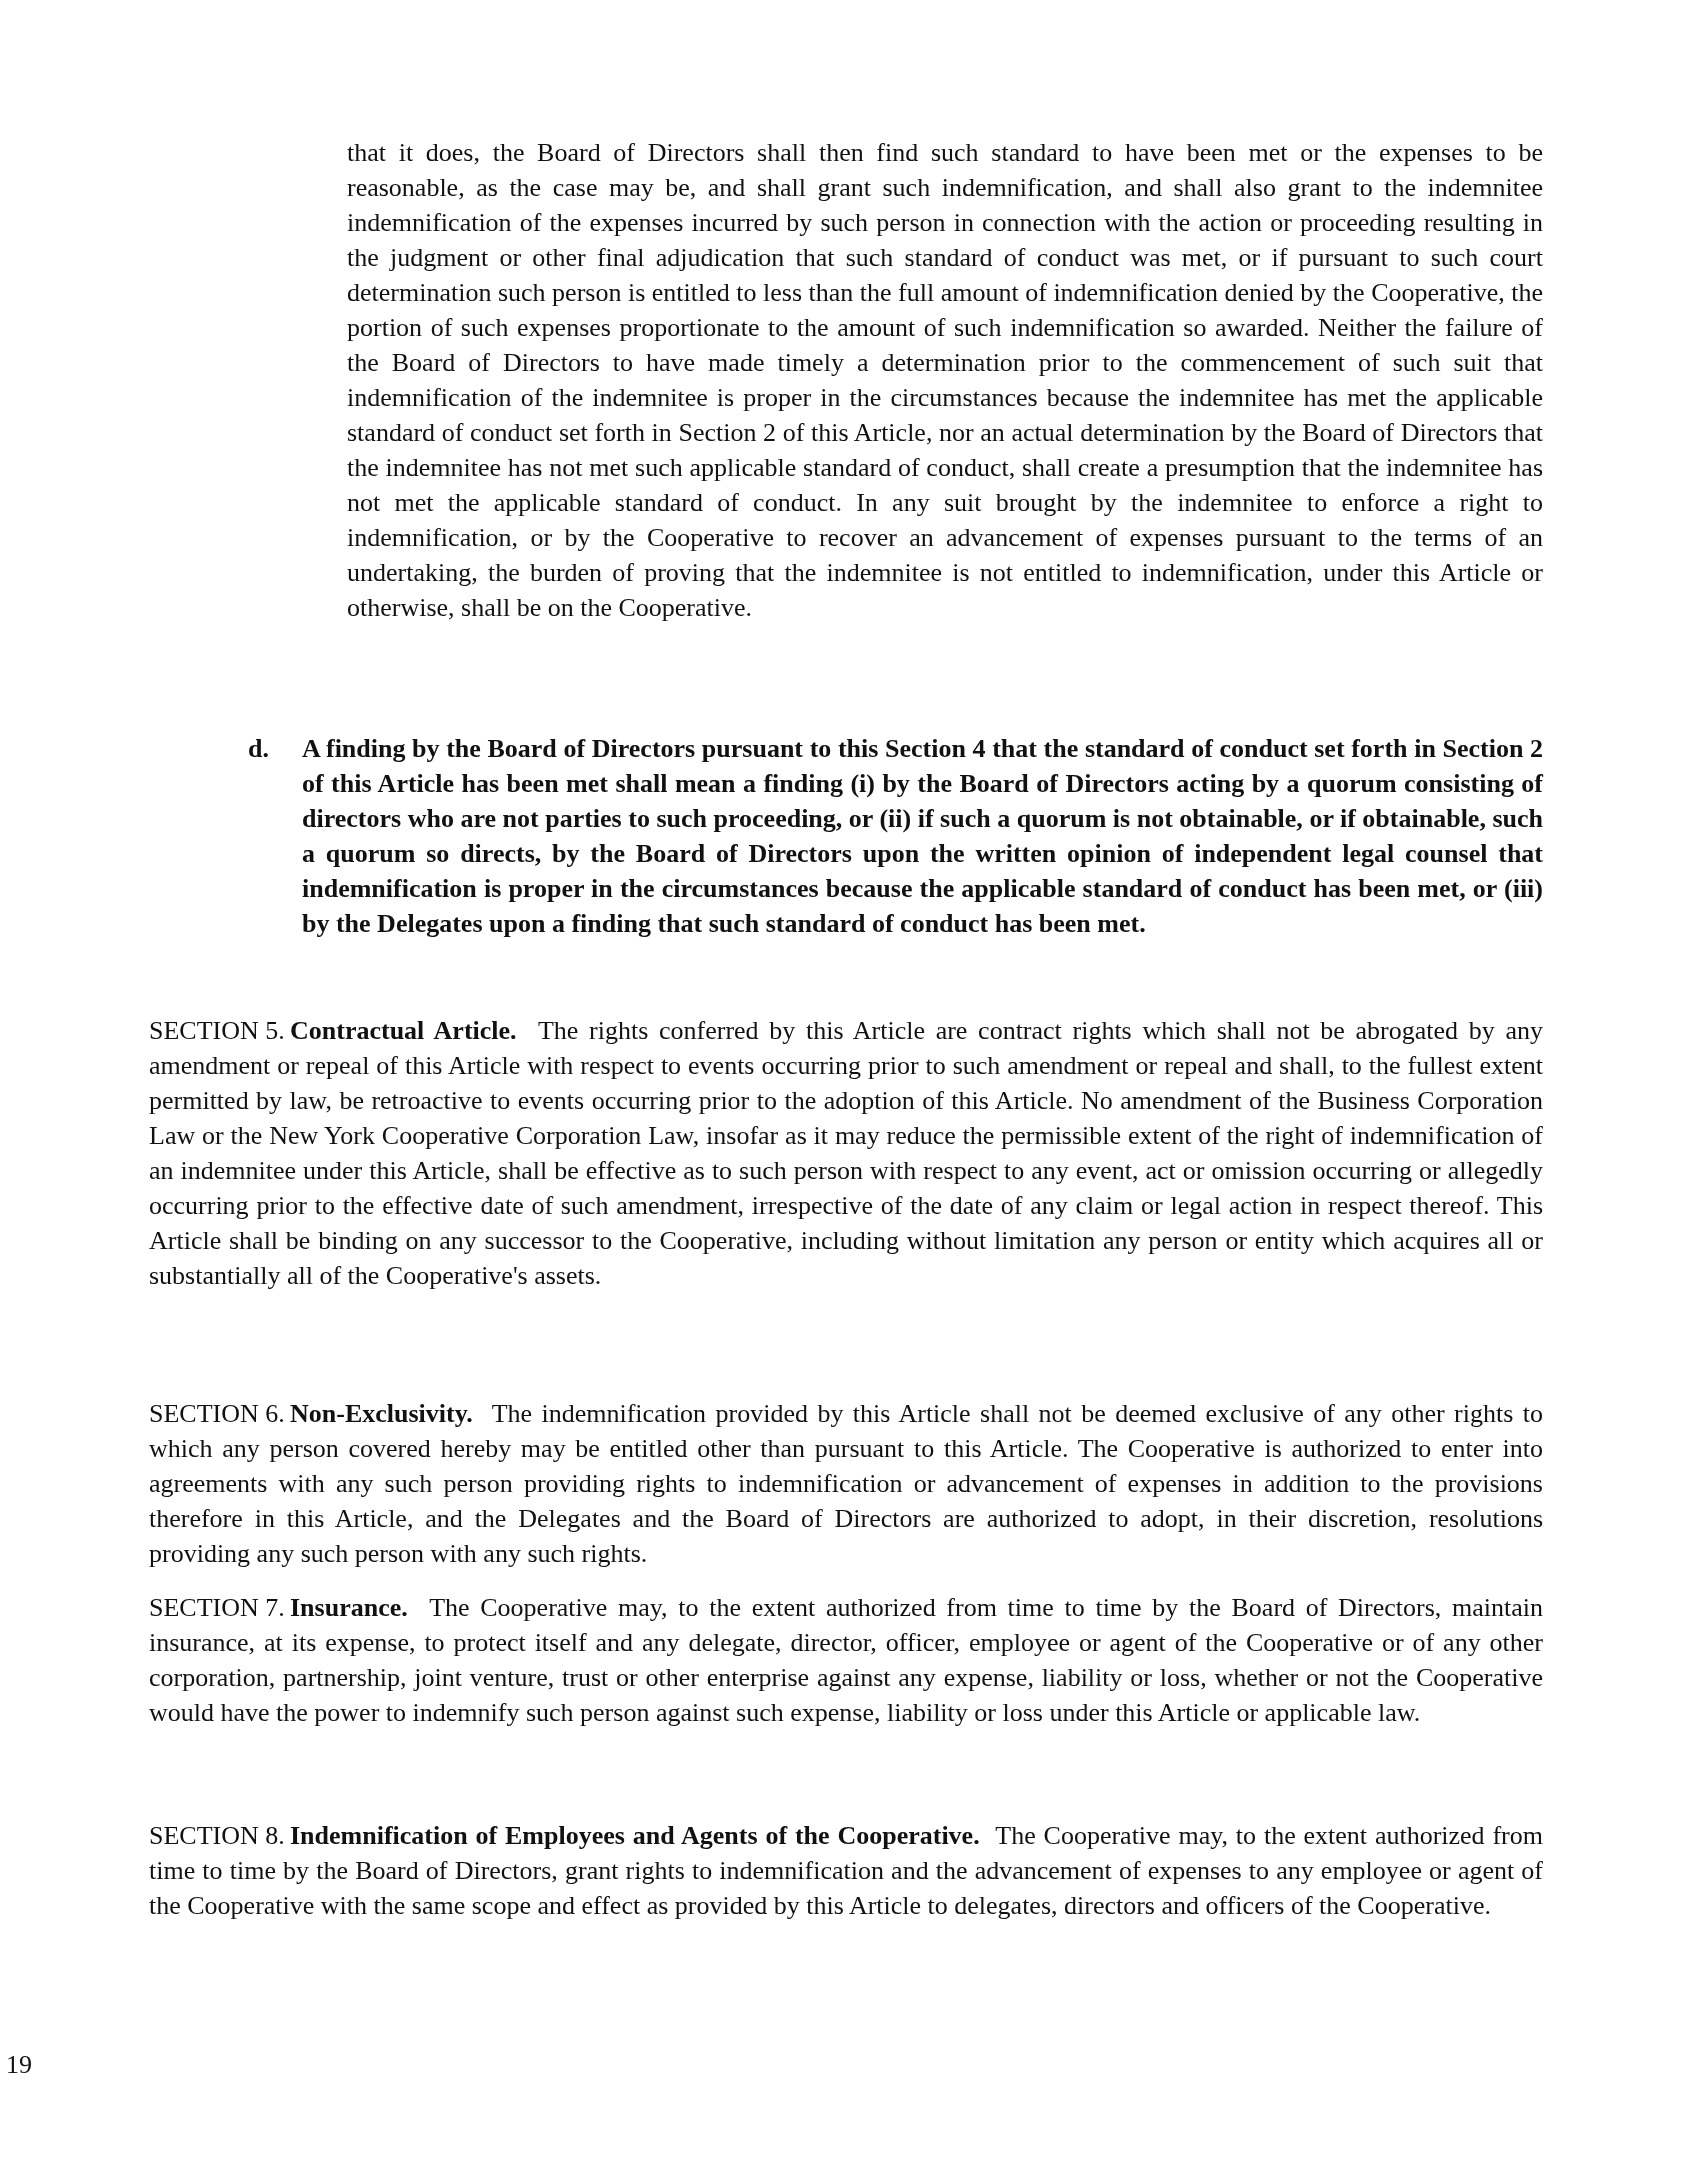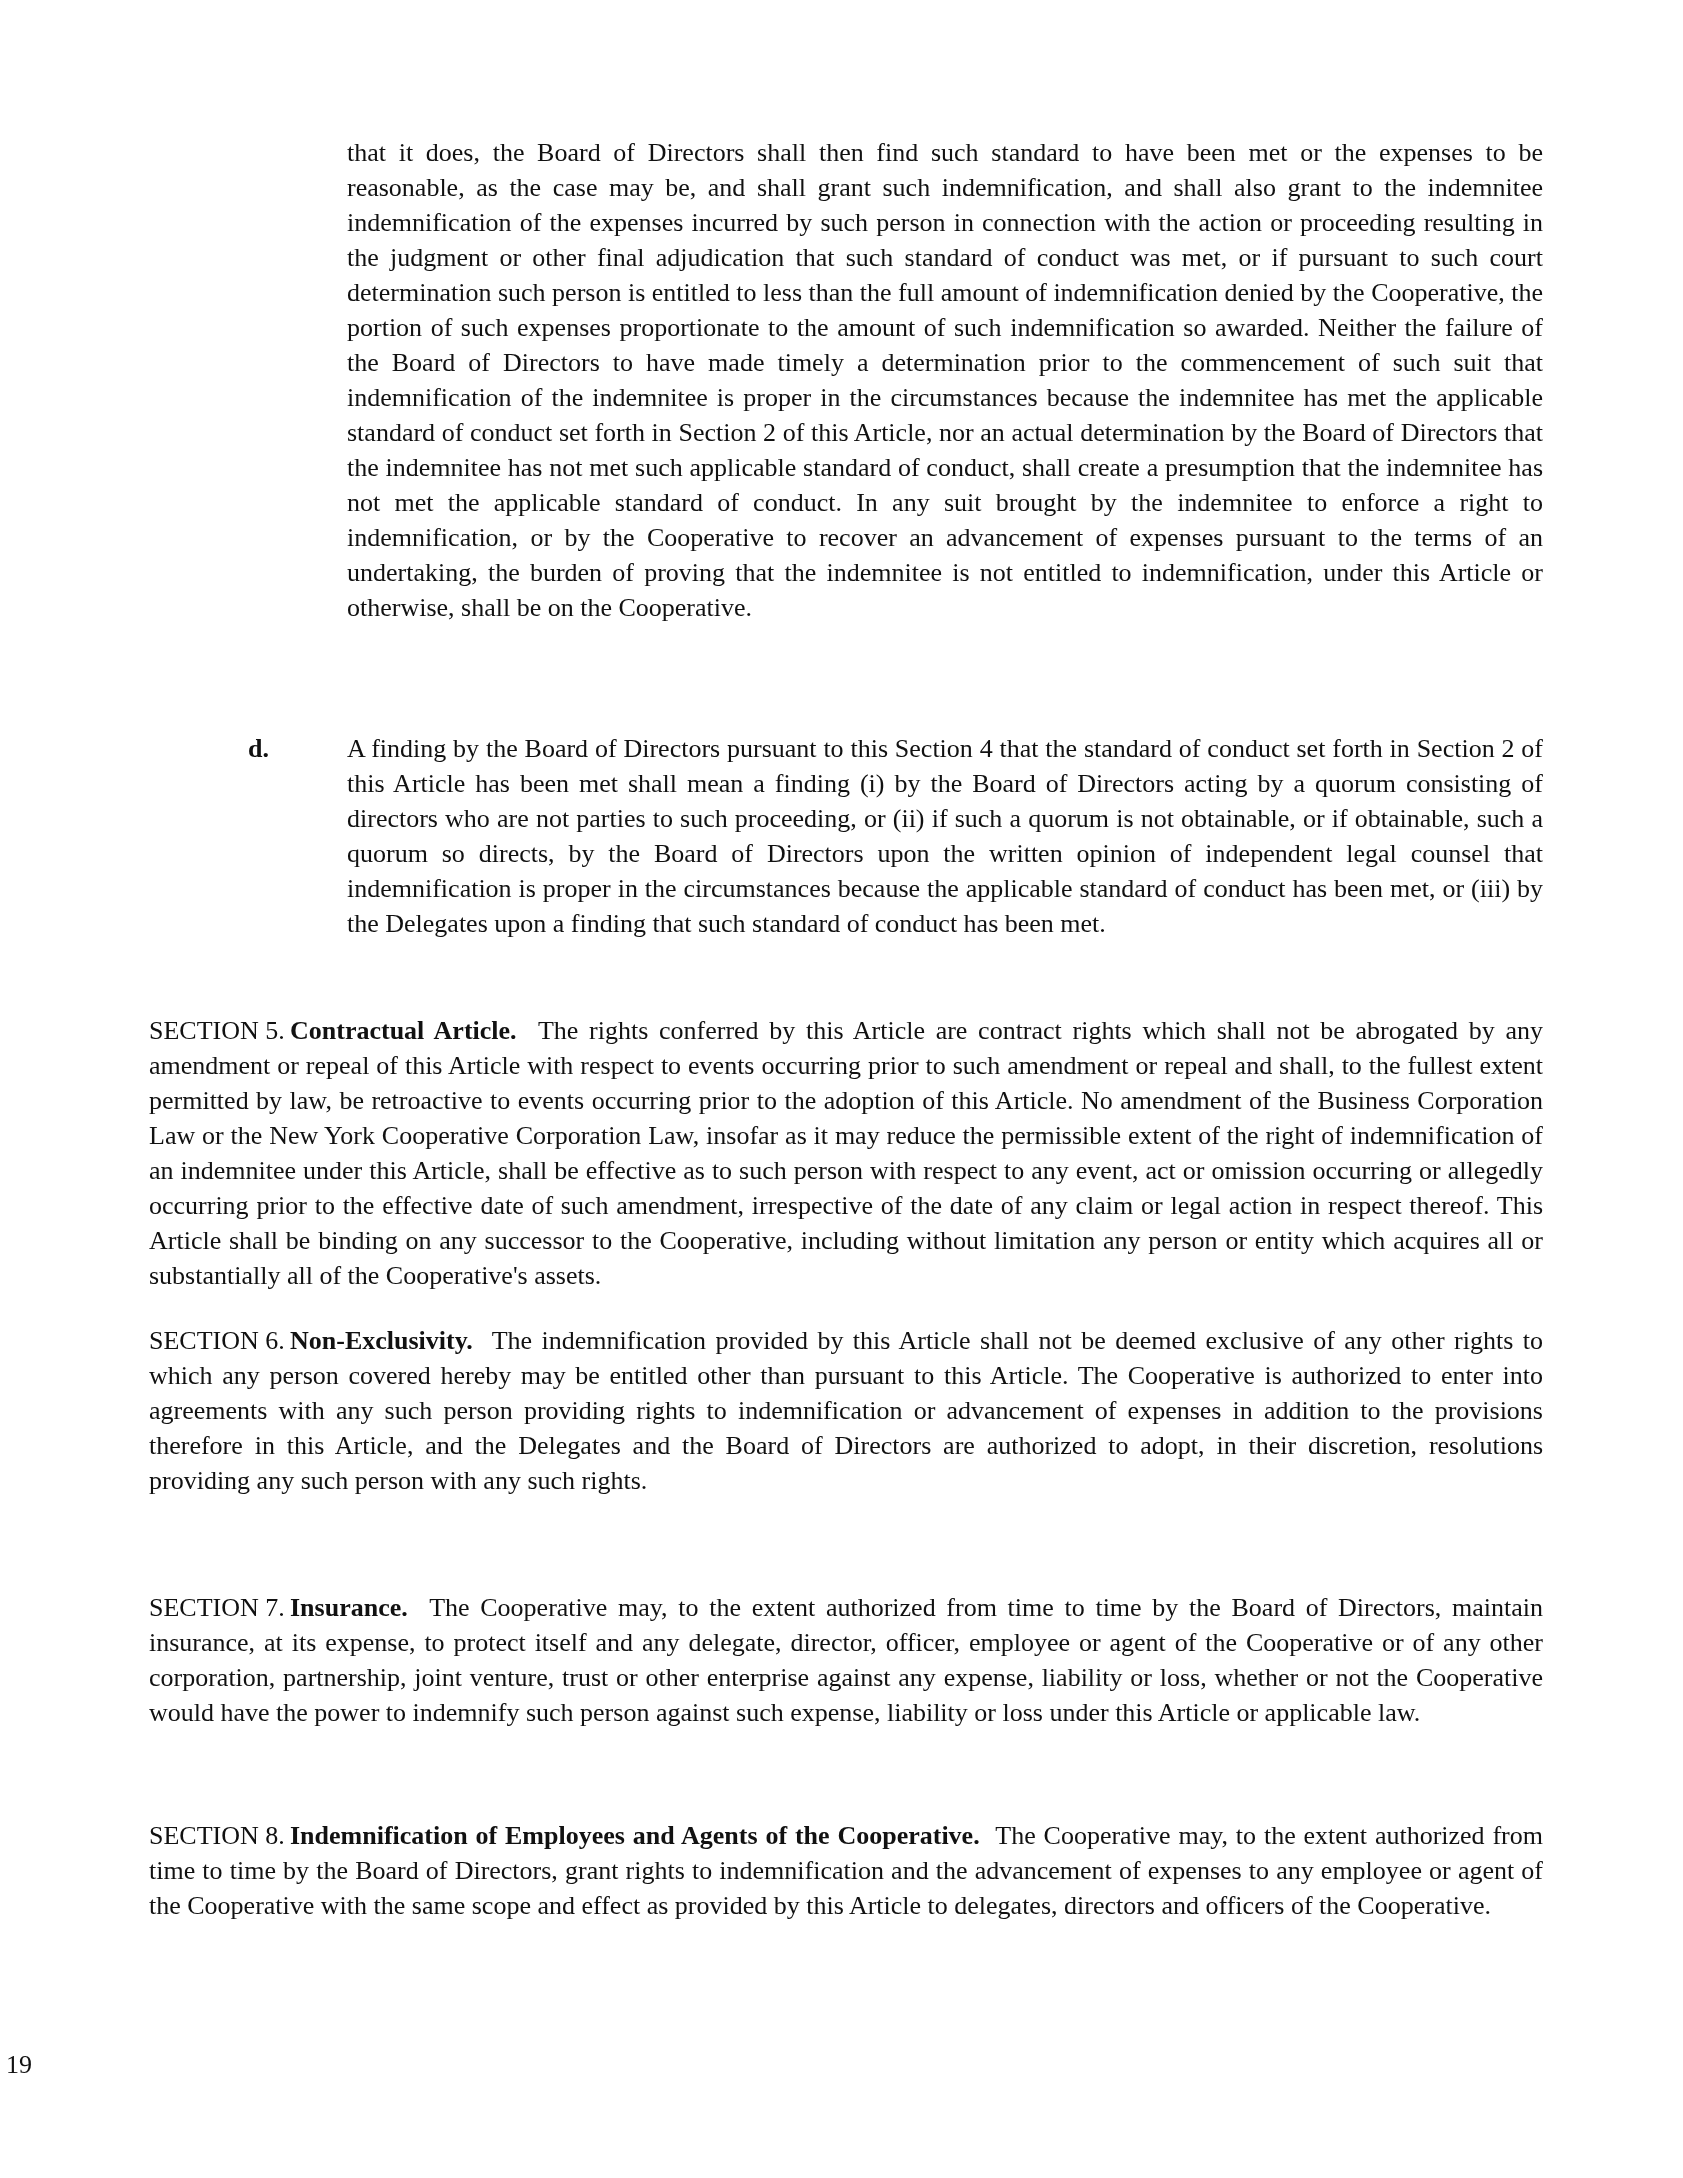--- a/index.html
+++ b/index.html
@@ -6,24 +6,24 @@
     body { width: 1683px; height: 2178px; position: relative; overflow: hidden; }
     .page {
       position: absolute; left: 0; top: 0; width: 1679px; height: 2178px;
       font-family: "Liberation Serif", "DejaVu Serif", serif;
       font-size: 26px; line-height: 35px; color: #111111;
     }
     .para { position: absolute; text-align: justify; text-align-last: left; margin: 0; }
     .cont { left: 347px; width: 1196px; top: 135px; }
     .item-d { left: 248px; width: 1295px; top: 731px; }
     .item-d .label { position: absolute; left: 0; top: 0; width: 99px; font-weight: bold; }
-    .item-d .body { margin-left: 99px; text-align: justify; text-align-last: left; }
+    .item-d .body { margin-left: 54px; text-align: justify; text-align-last: left; font-weight: bold; }
     .section { left: 149px; width: 1394px; }
     .s5 { top: 1013px; }
-    .s6 { top: 1323px; }
+    .s6 { top: 1396px; }
     .s7 { top: 1590px; }
     .s8 { top: 1798px; margin-top: 20px; }
     .sec-num { font-weight: normal; display: inline-block; width: 141px; }
     .sec-title { font-weight: bold; }
     .page-number { position: absolute; top: 2047px; left: 6px; width: 1683px; }
   </style>
 </head>
 <body>
 
 <div class="page">

